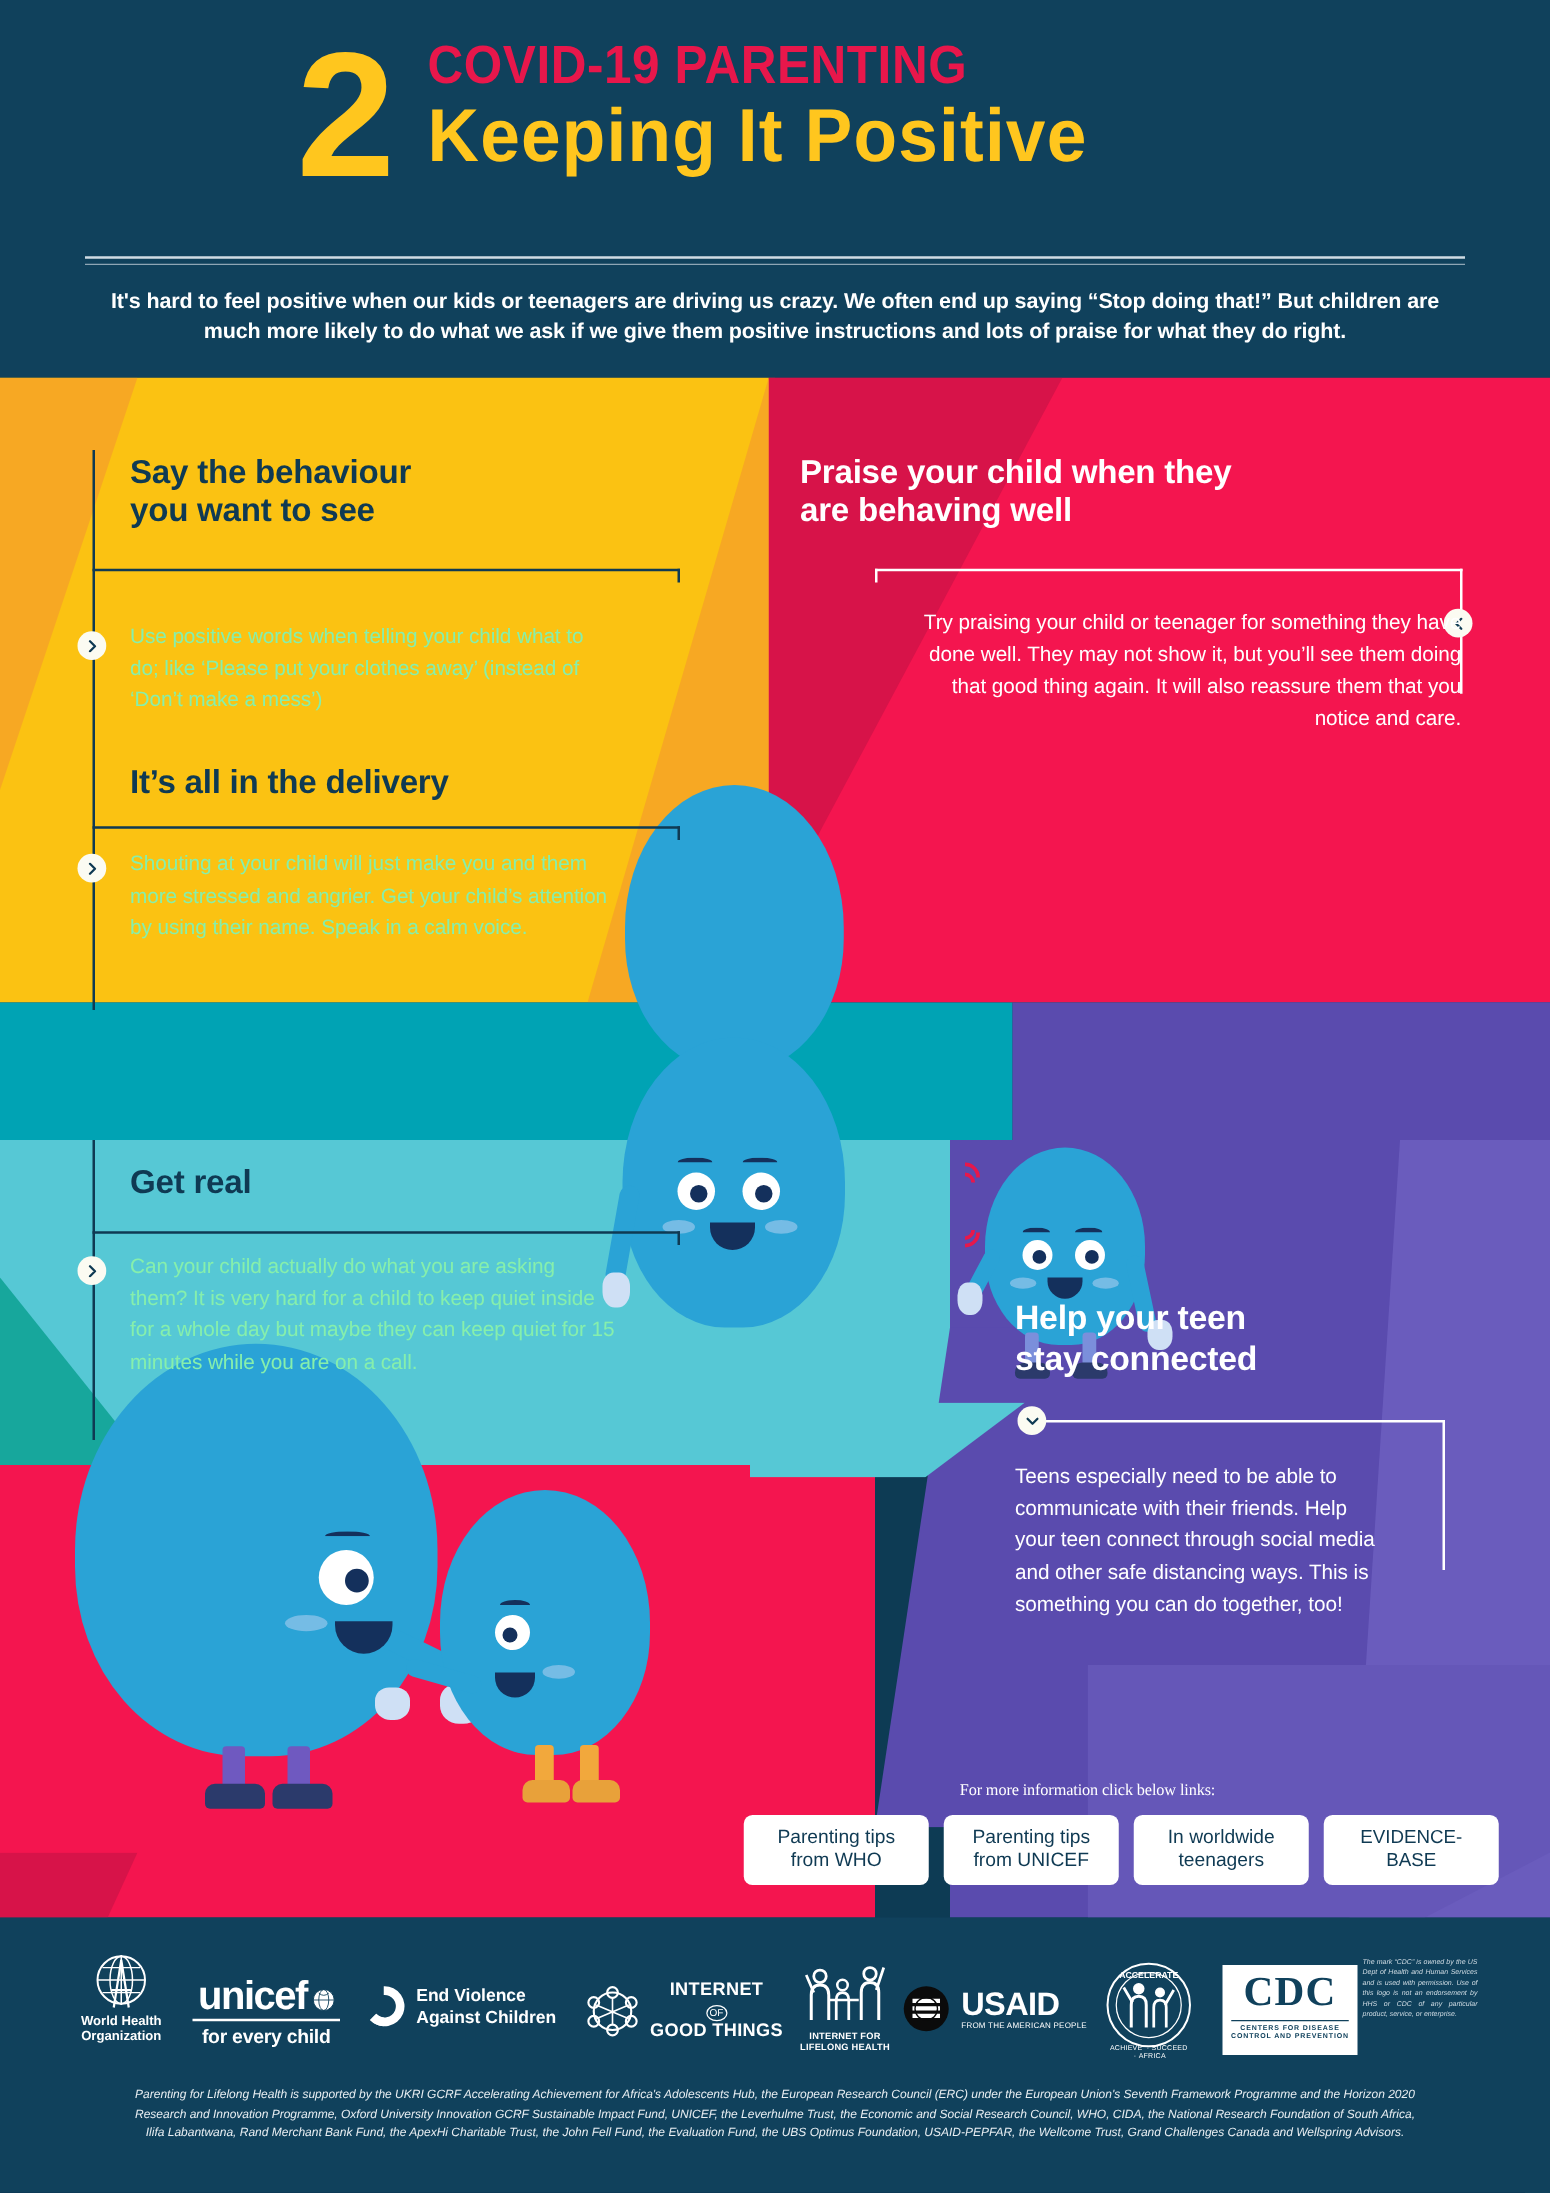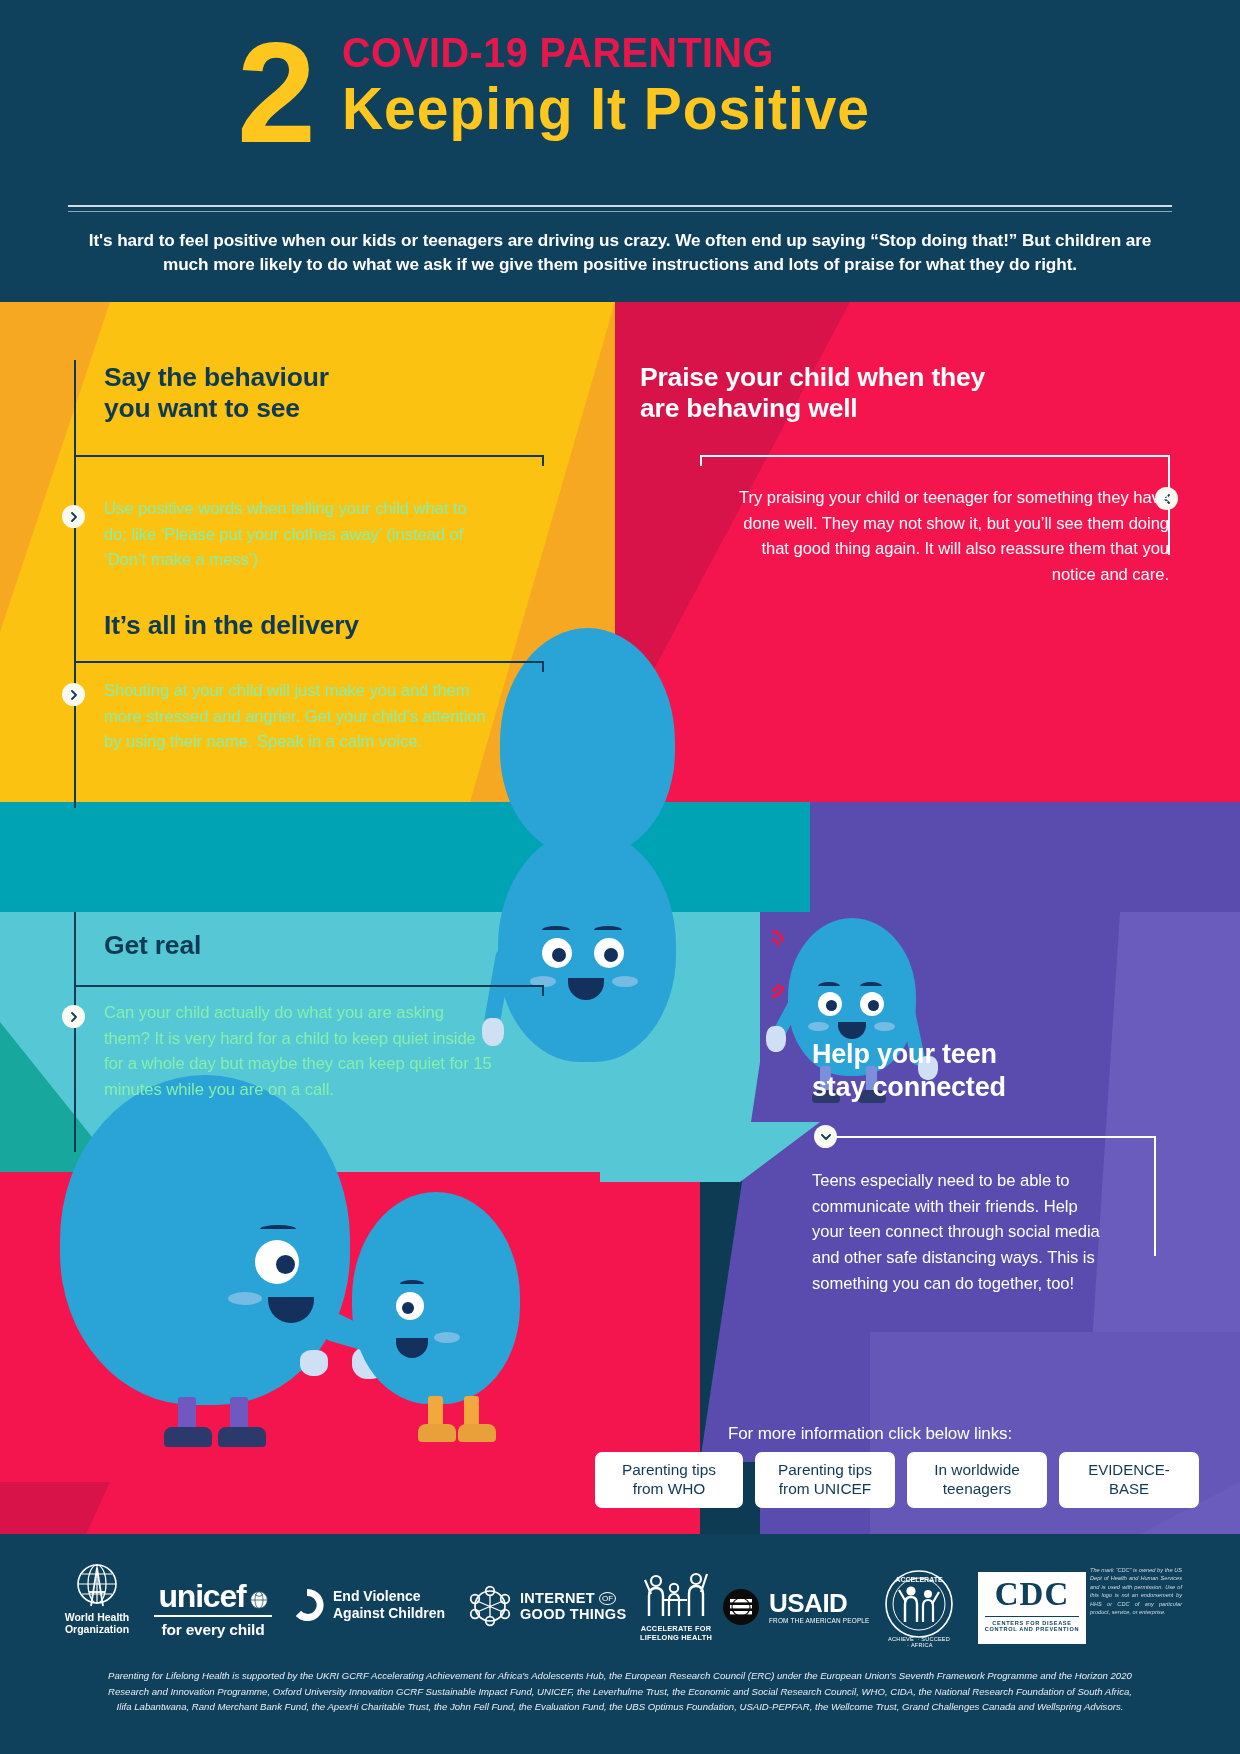--- a/index.html
+++ b/index.html
@@ -110,21 +110,21 @@
 
   .chev{
     position:absolute; width:23px; height:23px; border-radius:50%;
     background:#fbfbf2; display:flex; align-items:center; justify-content:center;
   }
   .chev svg{ display:block; }
 
   
   .links-label{
     position:absolute; left:630px; top:1424px; width:480px; text-align:center;
-    color:#ffffff; font-size:17px; letter-spacing:-0.1px;
+    color:#ffffff; font-size:13px; letter-spacing:-0.1px;font-family:Liberation Serif, serif;
   }
   .links-row{ position:absolute; left:595px; top:1452px; display:flex; gap:12px; align-items:stretch; }
   .link-btn{
     background:#ffffff; color:#0f3a53; border-radius:7px;
     font-size:15.4px; line-height:1.22; text-align:center;
     padding:9px 12px; display:flex; align-items:center; justify-content:center;
     min-height:48px; white-space:pre-line;
   }
   .link-btn.lb1{ width:148px; }
   .link-btn.lb2{ width:140px; }
@@ -413,40 +413,40 @@
           <circle cx="22" cy="22" r="15" fill="none" stroke="#fff" stroke-width="1.7"></circle>
           <circle cx="22" cy="7" r="4.3" fill="none" stroke="#fff" stroke-width="1.7"></circle>
           <circle cx="22" cy="37" r="4.3" fill="none" stroke="#fff" stroke-width="1.7"></circle>
           <circle cx="7" cy="15" r="4.3" fill="none" stroke="#fff" stroke-width="1.7"></circle>
           <circle cx="37" cy="15" r="4.3" fill="none" stroke="#fff" stroke-width="1.7"></circle>
           <circle cx="7" cy="30" r="4.3" fill="none" stroke="#fff" stroke-width="1.7"></circle>
           <circle cx="37" cy="30" r="4.3" fill="none" stroke="#fff" stroke-width="1.7"></circle>
           <path d="M9 17 L35 28 M35 17 L9 28 M22 11 L22 33" stroke="#fff" stroke-width="1.3" fill="none"></path>
         </svg>
         <div>
-          <div style="display:flex; align-items:center; gap:4px;">
+          <div style="display:flex; align-items:center; gap:4px;flex-direction:column;">
             <span class="lg-txt" style="font-size:14.5px; letter-spacing:0.3px;">INTERNET</span>
             <span style="font-size:8px; border:1px solid #fff; border-radius:50%; padding:1px 2px;">OF</span>
           </div>
           <div class="lg-txt" style="font-size:14.5px; letter-spacing:0.3px;">GOOD THINGS</div>
         </div>
       </div>
 
       <div class="logo" style="left:628px; top:8px; width:96px; text-align:center;">
         <svg width="66" height="56" viewBox="0 0 66 56" style="display:block;margin:0 auto;">
           <path d="M6 50 L6 30 Q6 22 13 22 Q20 22 20 30 L20 50" fill="none" stroke="#fff" stroke-width="2.4"></path>
           <circle cx="13" cy="15" r="5" fill="none" stroke="#fff" stroke-width="2.2"></circle>
           <path d="M46 50 L46 28 Q46 20 53 20 Q60 20 60 28 L60 50" fill="none" stroke="#fff" stroke-width="2.4"></path>
           <circle cx="53" cy="13" r="5" fill="none" stroke="#fff" stroke-width="2.2"></circle>
           <path d="M8 28 L2 14 M58 26 L64 8" stroke="#fff" stroke-width="2.2"></path>
           <path d="M26 50 L26 34 Q26 28 31 28 Q36 28 36 34 L36 50" fill="none" stroke="#fff" stroke-width="2.2"></path>
           <circle cx="31" cy="22" r="4.2" fill="none" stroke="#fff" stroke-width="2"></circle>
           <path d="M20 34 L44 34" stroke="#fff" stroke-width="2"></path>
         </svg>
-        <div class="lg-txt" style="font-size:7.4px; letter-spacing:0.2px; margin-top:2px;">ACCELERATE FOR</div>
+        <div class="lg-txt" style="font-size:7.4px; letter-spacing:0.2px; margin-top:2px;">INTERNET FOR</div>
         <div class="lg-txt" style="font-size:7.4px; letter-spacing:0.2px;">LIFELONG HEALTH</div>
       </div>
 
       <div class="logo" style="left:722px; top:30px; display:flex; align-items:center; gap:9px;">
         <svg width="38" height="38" viewBox="0 0 38 38">
           <circle cx="19" cy="19" r="18" fill="#0b0b0b"></circle>
           <rect x="8" y="11" width="22" height="3.4" fill="#fff"></rect>
           <rect x="8" y="17" width="22" height="3.4" fill="#fff"></rect>
           <rect x="8" y="23" width="22" height="3.4" fill="#fff"></rect>
           <circle cx="19" cy="19" r="9" fill="none" stroke="#0b0b0b" stroke-width="1.1"></circle>

